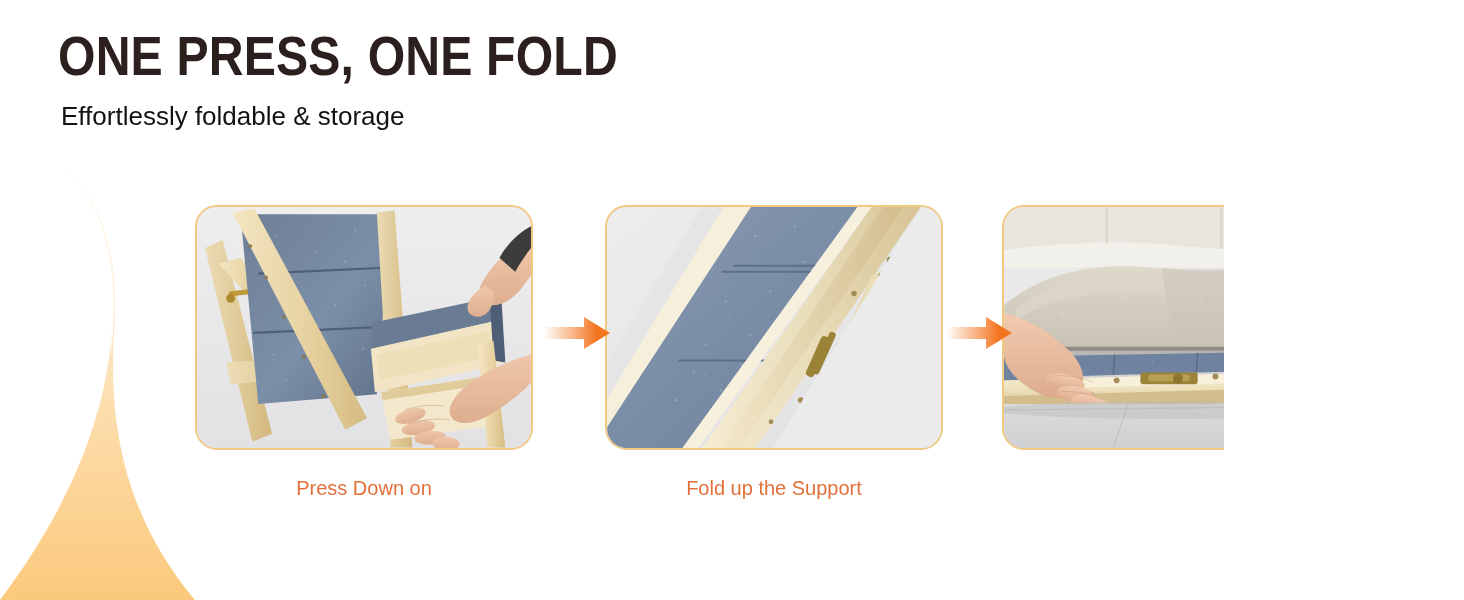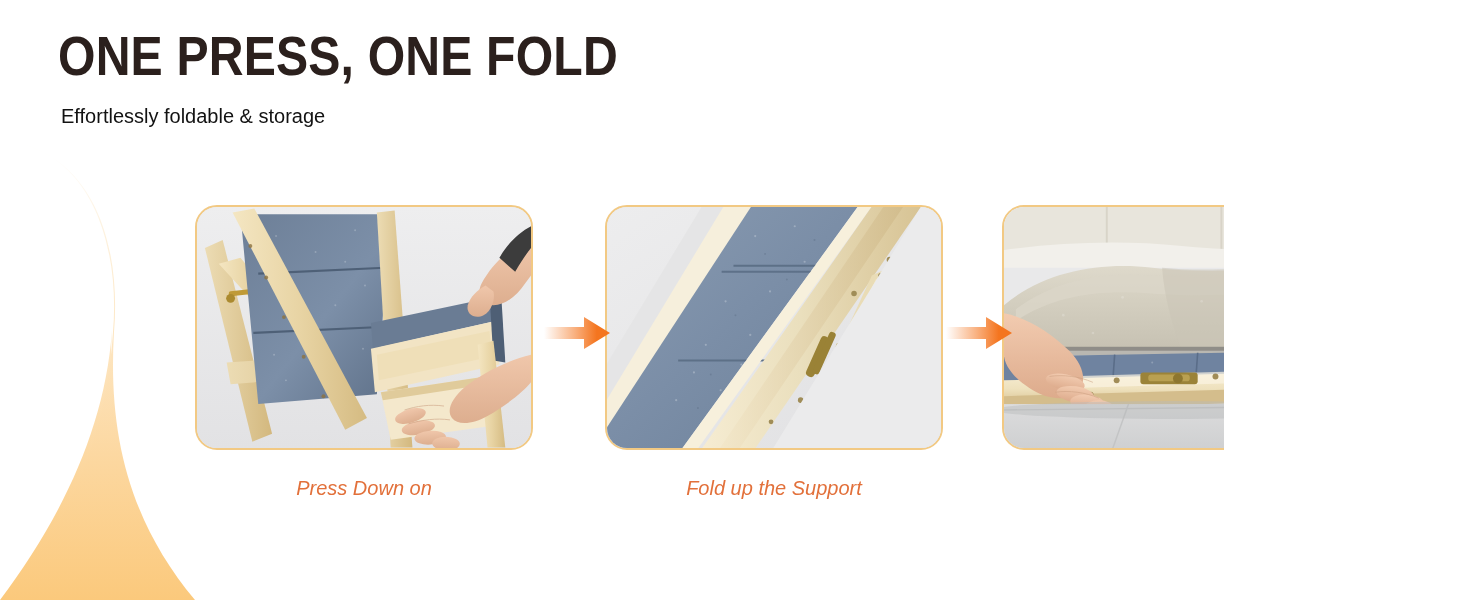--- a/index.html
+++ b/index.html
@@ -41,21 +41,21 @@
     line-height: 60px;
     font-weight: 700;
     letter-spacing: 0.2px;
     color: #2b201d;
     margin: 0;
     white-space: nowrap;
     transform: scaleX(0.86);
     transform-origin: left center;
   }
   #page-subtitle {
-    font-size: 20px;
+    font-size: 26px;
     line-height: 32px;
     font-weight: 400;
     color: #121212;
     margin: 14px 0 0 3px;
     white-space: nowrap;
   }
 
   
   #steps-row {
     position: absolute;
@@ -87,21 +87,21 @@
   .photo-frame svg { display: block; width: 100%; height: 100%; }
 
   .step-caption {
     margin-top: 24px;
     text-align: center;
     font-size: 20px;
     line-height: 28px;
     color: #e2703a;
     font-weight: 400;
   }
-  .step-caption .cap-line { display: block; font-style: italic; }
+  .step-caption .cap-line { display: block; }
 
   
   .arrow {
     position: absolute;
     top: 108px;
     width: 66px;
     height: 40px;
     z-index: 6;
   }
   .arrow-1 { left: 544px; }

